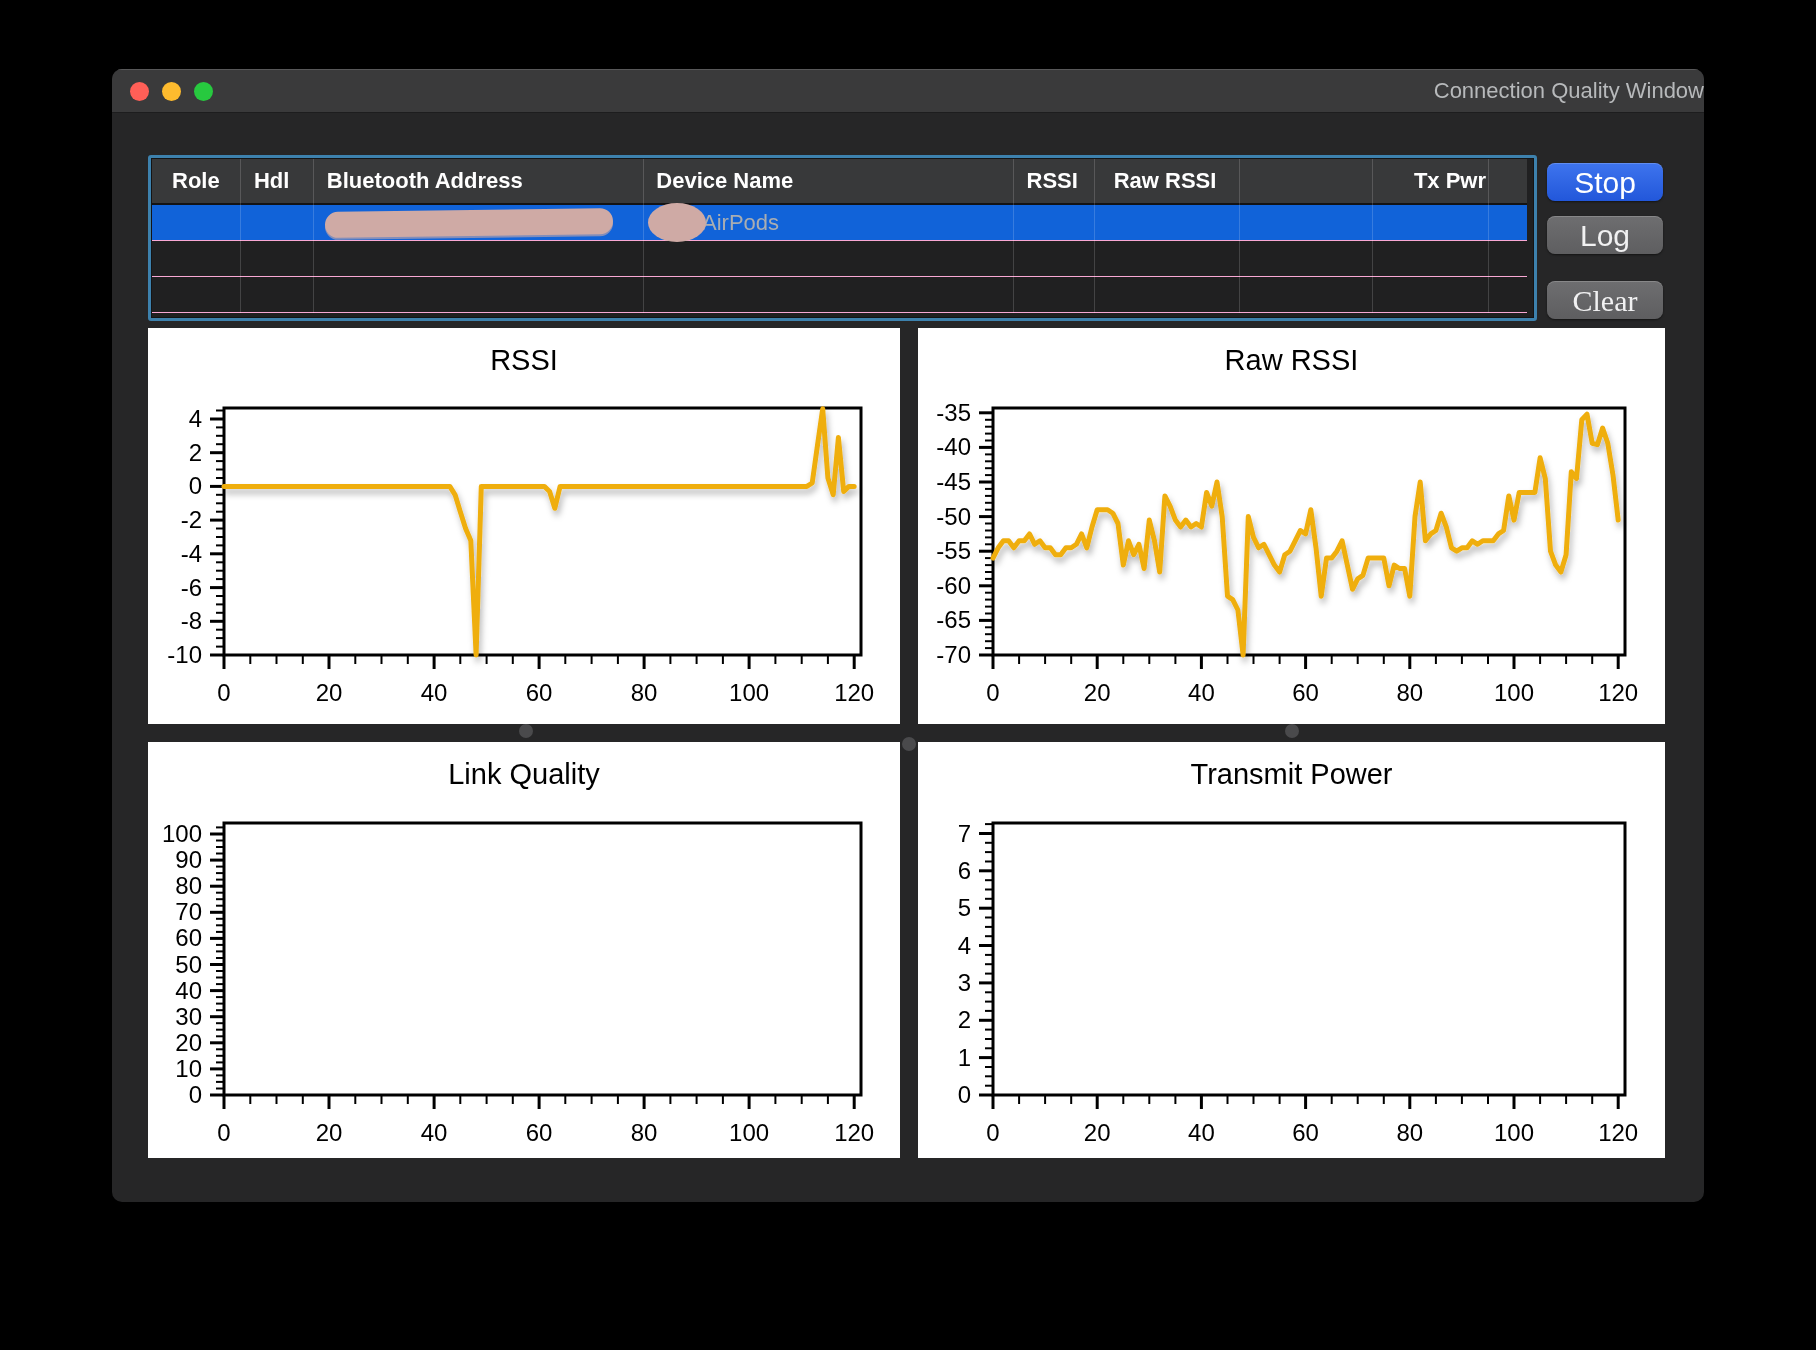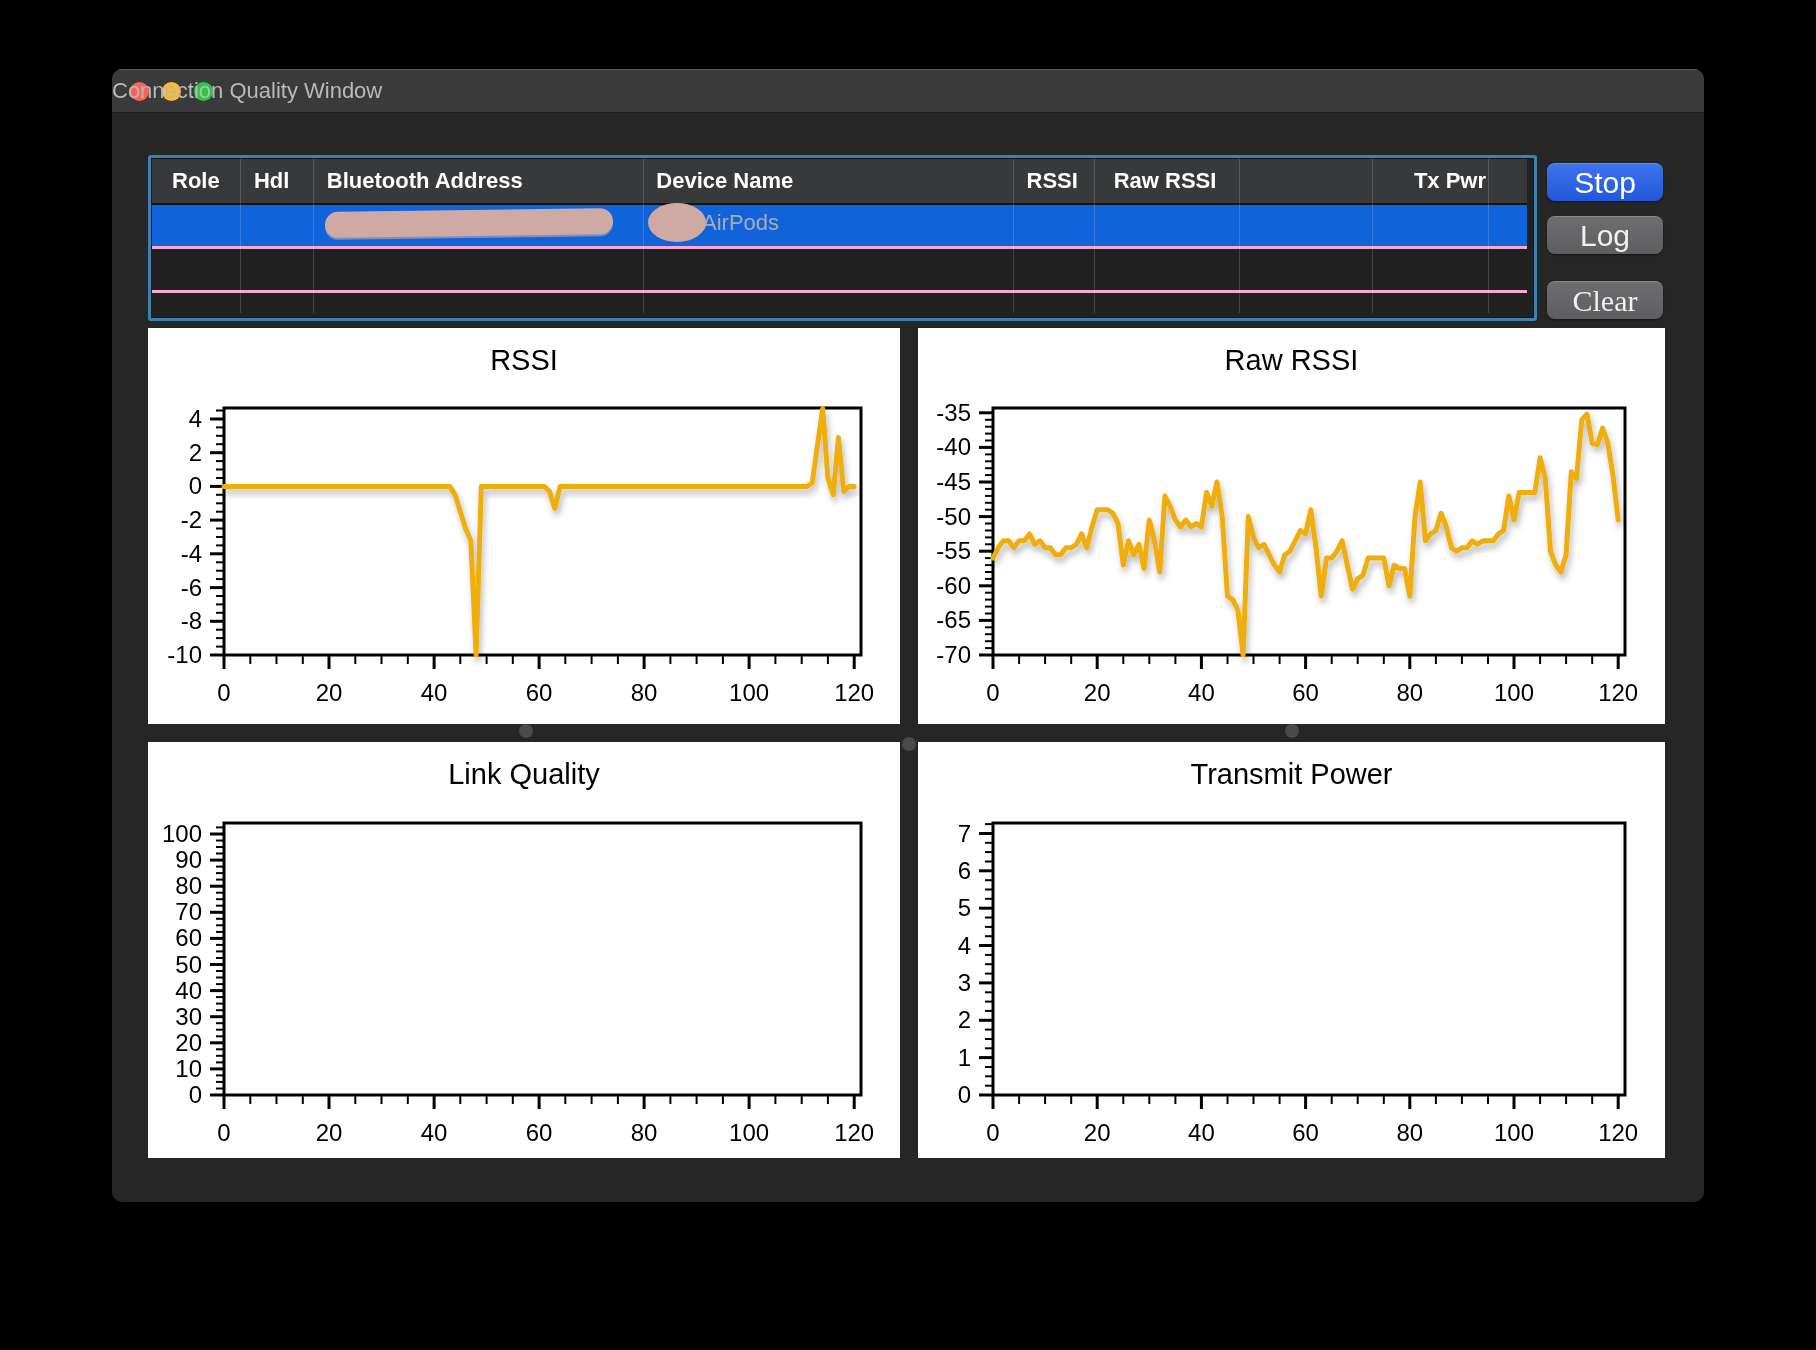--- a/index.html
+++ b/index.html
@@ -7,32 +7,32 @@
         font-family:"Liberation Sans","DejaVu Sans",sans-serif;}
   
   #window{position:absolute;left:112px;top:69px;width:1592px;height:1133px;
           background:#262627;border-radius:10px;overflow:hidden;}
   #titlebar{position:absolute;left:0;top:0;width:100%;height:44px;background:#3a3a3b;
             box-shadow:inset 0 1px 0 #585859, inset 0 -1px 0 #1d1d1e;}
   .traffic{position:absolute;top:13px;width:19px;height:19px;border-radius:50%;}
   #tl-close{left:18px;background:#ff5f57;}
   #tl-min{left:50px;background:#febb2e;}
   #tl-zoom{left:82px;background:#27c93f;}
-  #window-title{position:absolute;left:0;right:12px;top:0;height:44px;line-height:44px;
-                text-align:left;color:#b7b9bb;font-size:22px;}
+  #window-title{position:absolute;left:0;right:0;top:0;height:44px;line-height:44px;
+                text-align:right;color:#b7b9bb;font-size:22px;}
   
   #table-ring{position:absolute;left:36px;top:86px;width:1383px;height:160px;
               border:3px solid #3d81ad;border-radius:3px;background:#202021;
               box-shadow:inset 0 0 0 1px #141415;}
   #table-inner{position:absolute;left:1px;top:1px;width:1375px;height:154px;overflow:hidden;}
   .header-row{position:relative;display:flex;height:46px;background:#38393a;
               border-bottom:2px solid #131314;box-sizing:border-box;}
   .hcell{color:#fff;font-size:22px;font-weight:600;line-height:44px;box-sizing:border-box;
          white-space:nowrap;overflow:hidden;}
-  .trow{position:relative;height:44px;border-bottom:3px solid #f9a8d4;box-sizing:border-box;
+  .trow{position:relative;height:36px;border-bottom:1px solid #f9a8d4;box-sizing:border-box;
         background:transparent;}
   .trow.selected{background:#1163d9;}
   .vdiv{position:absolute;top:0;width:1px;height:154px;background:rgba(255,255,255,0.16);
         pointer-events:none;}
   .redaction{position:absolute;background:#cfaaa5;}
   .blob-address{left:173px;top:5px;width:288px;height:26px;border-radius:14px;
                 transform:rotate(-0.8deg);box-shadow:0 2px 0 rgba(207,170,165,.6);}
   .blob-device{left:496px;top:-2px;width:58px;height:39px;border-radius:50%;z-index:3;}
   .device-name{position:absolute;left:550px;top:0;height:36px;line-height:35px;
                color:#a9adb2;font-size:22px;z-index:2;}

